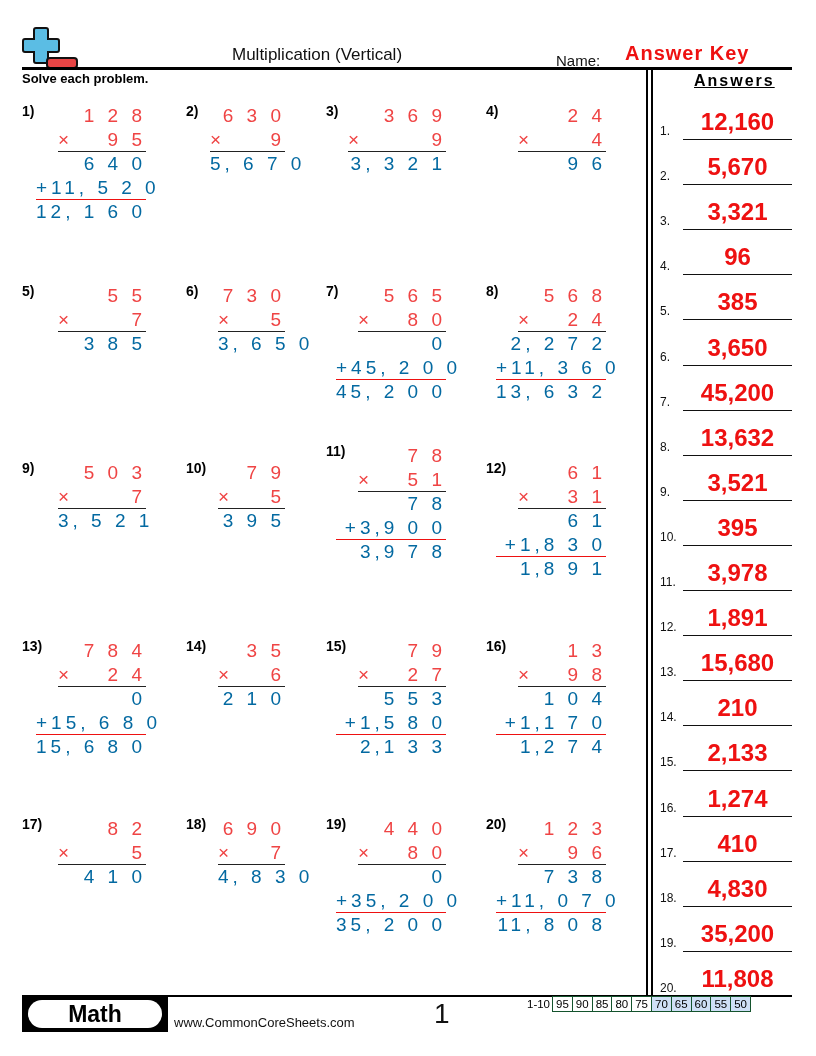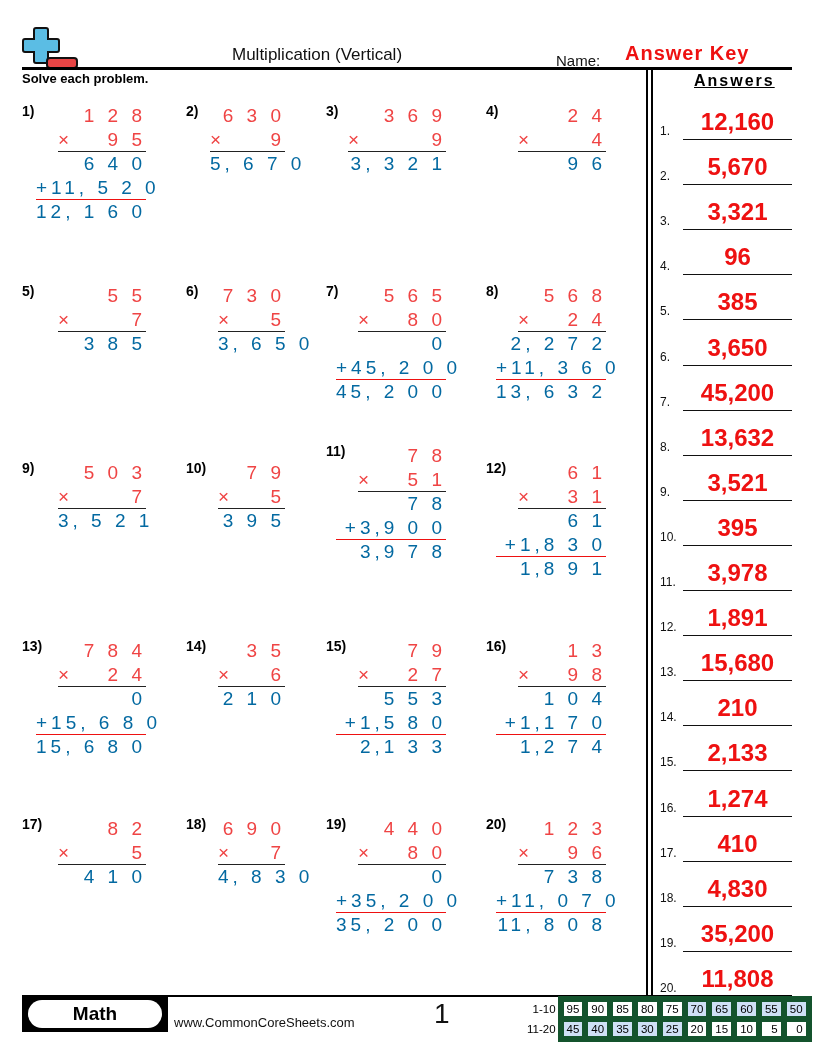--- a/index.html
+++ b/index.html
@@ -29,25 +29,25 @@
 
   .ans-item { position:absolute; left:660px; width:132px; height:36px; }
   .ans-num { position:absolute; left:0; bottom:2px; font-size:12px; color:#111; }
   .ans-line { position:absolute; left:23px; right:0; bottom:0; border-bottom:1.5px solid #111; }
   .ans-val { position:absolute; left:23px; right:0; bottom:4px; text-align:center;
              font-size:24px; font-weight:bold; color:#ee1111; }
 
   #footer-rule { left:22px; top:995px; width:770px; height:2px; background:#000; }
   #footer-black { left:22px; top:996px; width:146px; height:36px; background:#000; }
   #math-pill { left:28px; top:1000px; width:134px; height:28px; background:#fff; border-radius:14px;
-               text-align:center; font-size:19px; font-weight:bold; line-height:28px; }
+               text-align:center; font-size:23px; font-weight:bold; line-height:28px; }
   #website { left:174px; top:1015px; font-size:13px; color:#111; }
   #page-num { left:434px; top:998px; font-size:28px; color:#111; }
   #score-table { left:524px; top:996px; border-collapse:collapse; font-size:11.5px; }
-  #score-table td { border:6px solid #14532d; padding:0 3px; height:14px; line-height:14px; text-align:right; }
+  #score-table td { border:1px solid #14532d; padding:0 3px; height:14px; line-height:14px; text-align:left; }
   #score-table td.lbl { border:none; text-align:right; padding-right:2px; }
   #score-table td.hl { background:#cfe0f6; }
 </style>
 </head>
 <body>
 
 <svg id="logo" class="abs" viewBox="0 0 58 44">
   <path d="M14 2 h10 a2 2 0 0 1 2 2 v9 h9 a2 2 0 0 1 2 2 v9 a2 2 0 0 1 -2 2 h-9 v9 a2 2 0 0 1 -2 2 h-10 a2 2 0 0 1 -2 -2 v-9 h-9 a2 2 0 0 1 -2 -2 v-9 a2 2 0 0 1 2 -2 h9 v-9 a2 2 0 0 1 2 -2 z" fill="#5bbde4" stroke="#111" stroke-width="2"></path>
   <rect x="25" y="32" width="30" height="10" rx="3" fill="#e84545" stroke="#111" stroke-width="2"></rect>
 </svg>
@@ -389,27 +389,14 @@
         <td>90</td>
         <td>85</td>
         <td>80</td>
         <td>75</td>
         <td class="hl">70</td>
         <td class="hl">65</td>
         <td class="hl">60</td>
         <td class="hl">55</td>
         <td class="hl">50</td>
       </tr>
-      <tr>
-        <td class="lbl">11-20</td>
-        <td class="hl">45</td>
-        <td class="hl">40</td>
-        <td class="hl">35</td>
-        <td class="hl">30</td>
-        <td class="hl">25</td>
-        <td>20</td>
-        <td>15</td>
-        <td>10</td>
-        <td>5</td>
-        <td>0</td>
-      </tr>
     </tbody>
   </table>
 
 </body></html>

